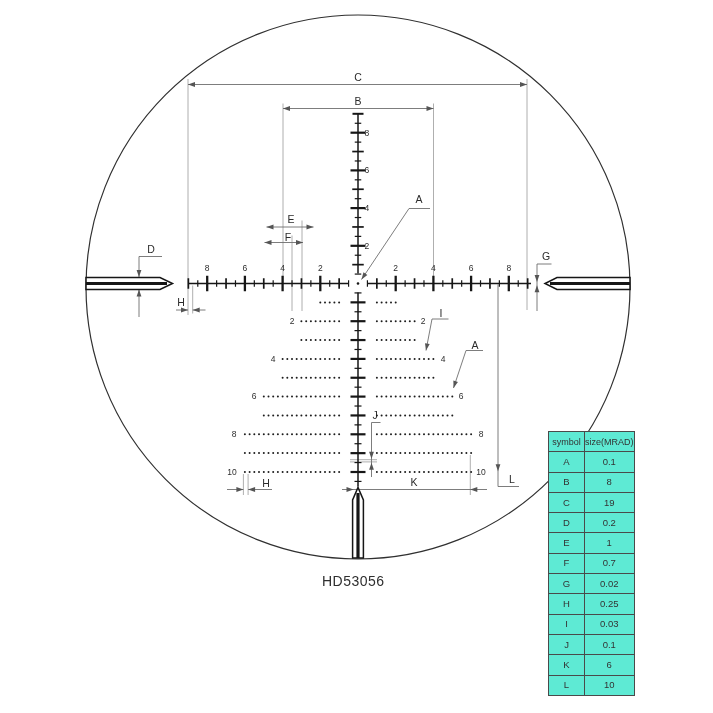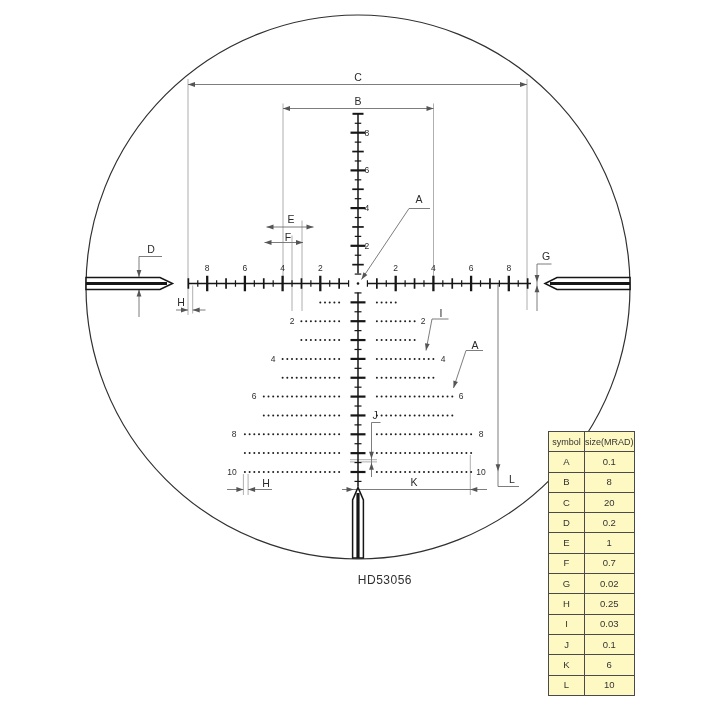--- a/index.html
+++ b/index.html
@@ -3,24 +3,24 @@
 <meta charset="utf-8">
 <style>
   html,body{margin:0;padding:0;background:#ffffff;}
   .stage{position:relative;width:713px;height:713px;background:#ffffff;overflow:hidden;
          font-family:"Liberation Sans",sans-serif;}
   #reticle-svg{position:absolute;left:0;top:0;}
   svg text{font-family:"Liberation Sans",sans-serif;}
   .num{font-size:8.5px;fill:#2e2e2e;}
   .treelab{font-size:8.5px;fill:#2e2e2e;}
   .dimlab{font-size:10.5px;fill:#2b2b2b;}
-  .hd-label{position:absolute;left:322px;top:573px;width:90px;text-align:right;
-            font-size:12px;color:#2f2f2f;letter-spacing:0.5px;}
+  .hd-label{position:absolute;left:322px;top:573px;width:90px;text-align:left;
+            font-size:14px;color:#2f2f2f;letter-spacing:0.5px;}
   table.mrad{position:absolute;left:548px;top:431px;border-collapse:collapse;
-             background:#fef9c3;table-layout:fixed;}
+             background:#5eead4;table-layout:fixed;}
   table.mrad th,table.mrad td{border:1px solid #4a4a4a;font-size:9.5px;color:#333;
              text-align:center;font-weight:normal;padding:0;height:19.3px;line-height:10px;}
   table.mrad th{font-size:9px;}
   col.c-sym{width:36px;} col.c-size{width:44px;}
 </style>
 </head>
 <body>
 
 <div class="stage">
   <svg id="reticle-svg" width="713" height="713" viewBox="0 0 713 713">
@@ -563,21 +563,21 @@
         <tr>
           <td>A</td>
           <td>0.1</td>
         </tr>
         <tr>
           <td>B</td>
           <td>8</td>
         </tr>
         <tr>
           <td>C</td>
-          <td>20</td>
+          <td>19</td>
         </tr>
         <tr>
           <td>D</td>
           <td>0.2</td>
         </tr>
         <tr>
           <td>E</td>
           <td>1</td>
         </tr>
         <tr>

